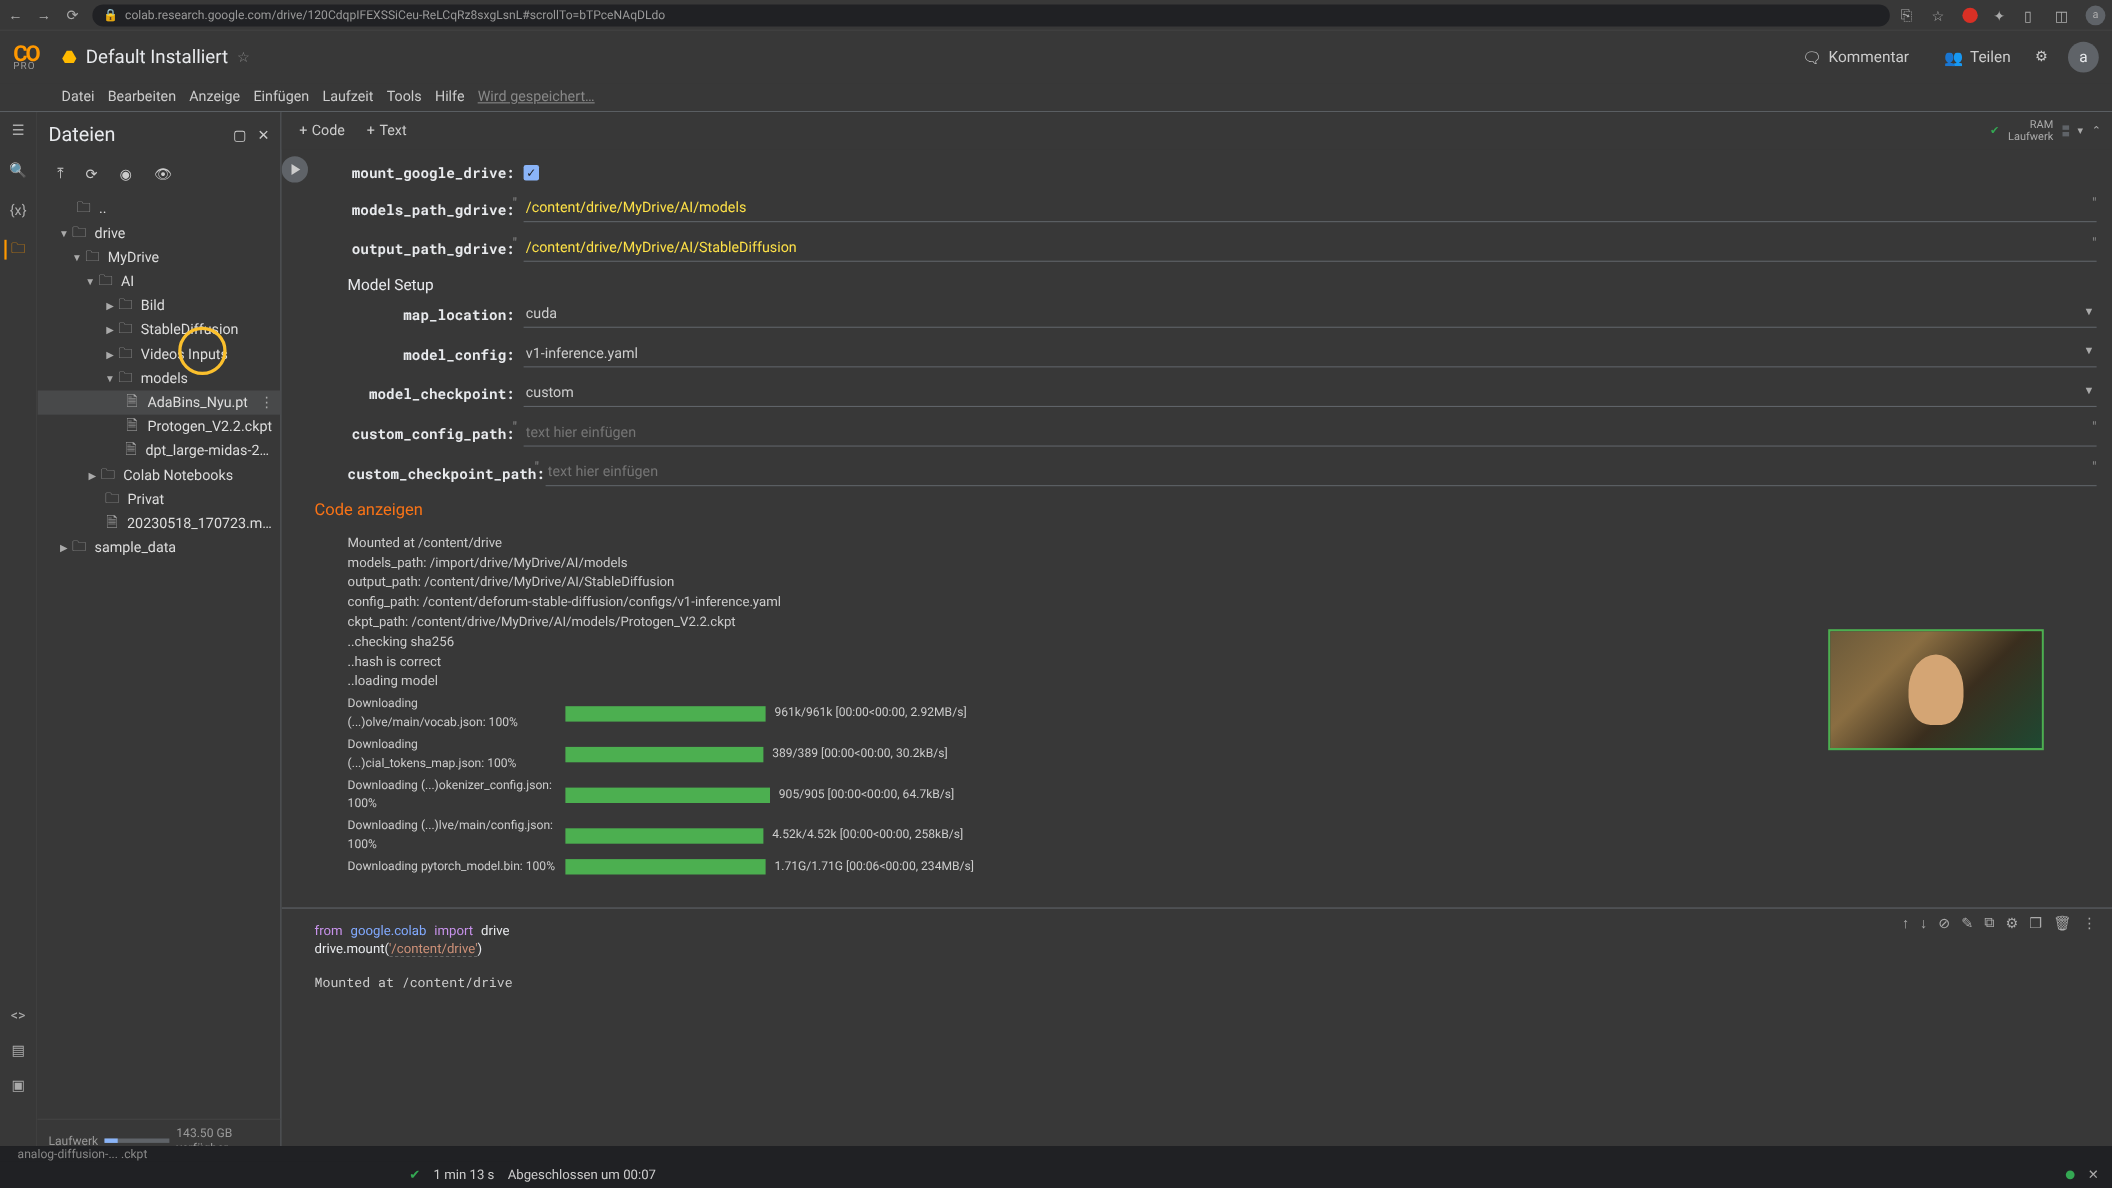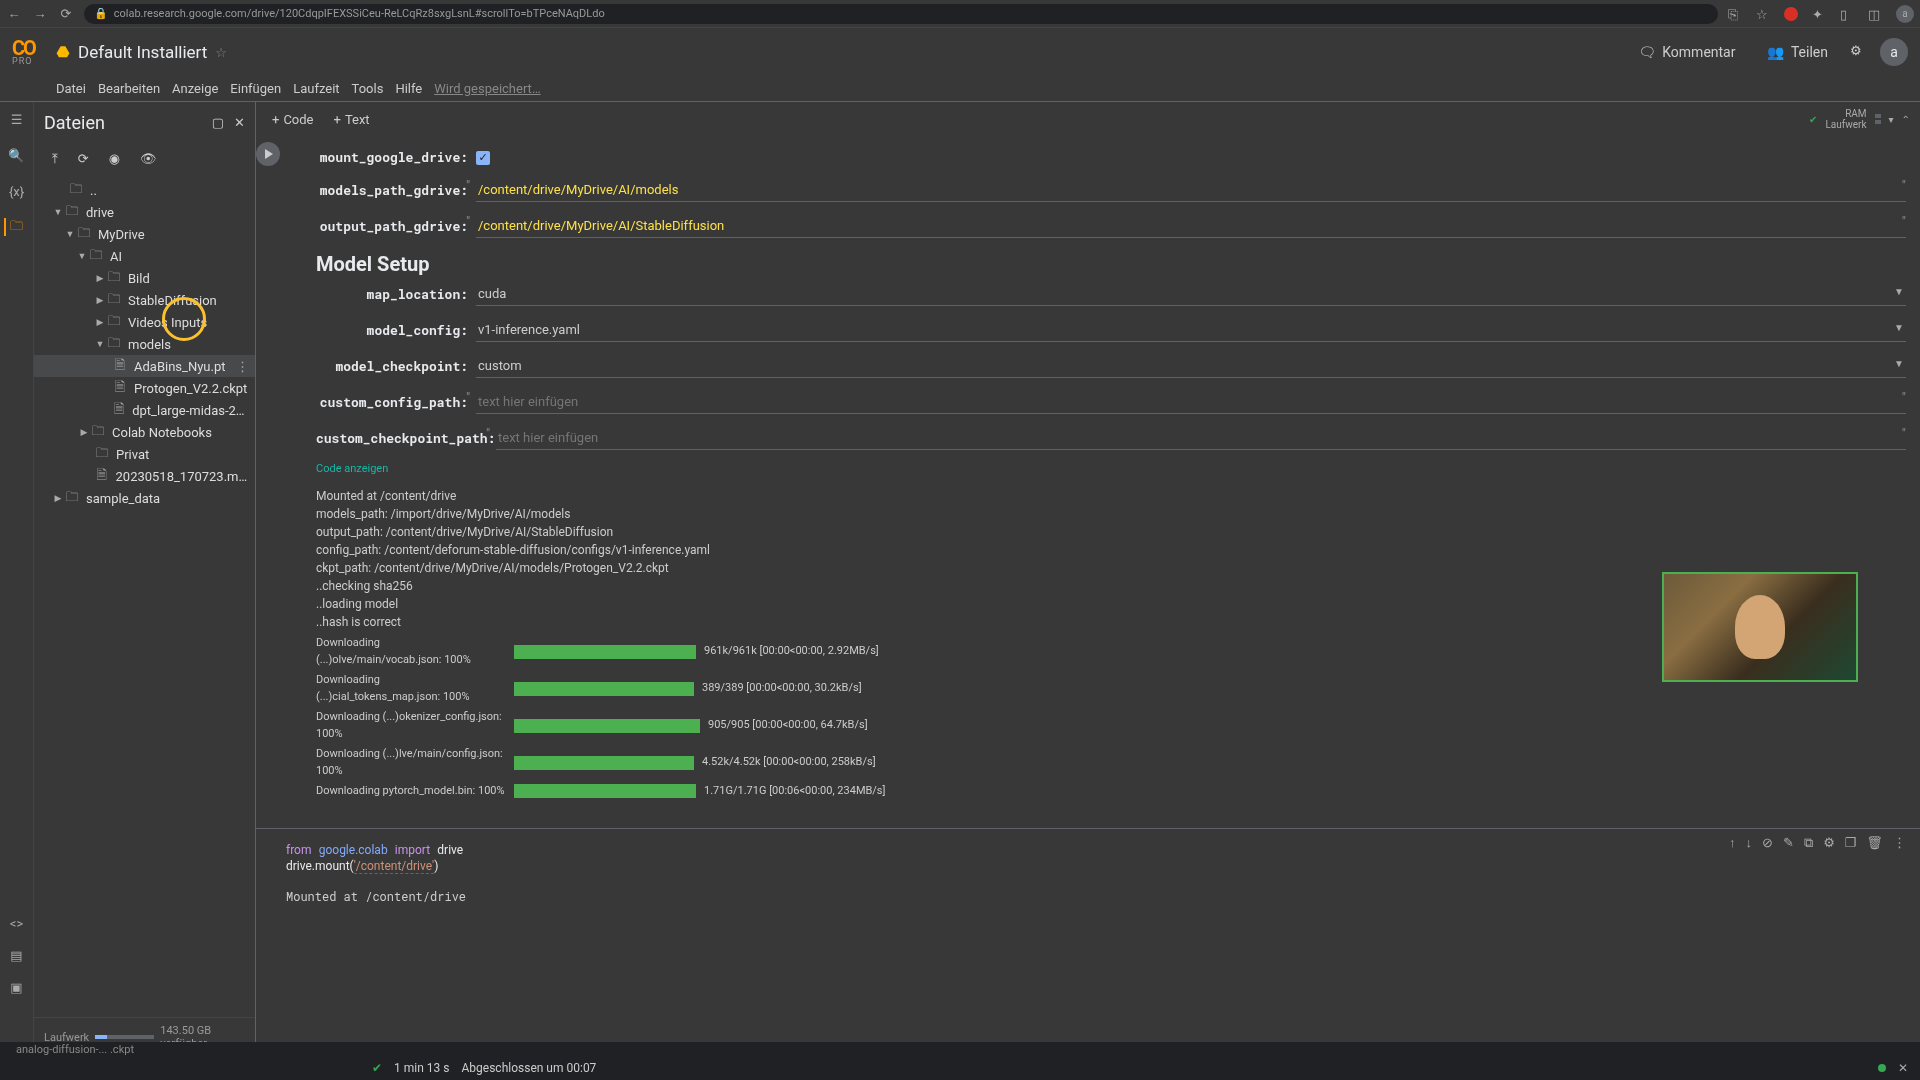--- a/index.html
+++ b/index.html
@@ -77,25 +77,25 @@
 .cell { padding: 6px 0 6px 30px; position: relative; }
 .run-btn { position: absolute; left: 0px; top: 6px; width: 24px; height: 24px; border-radius: 50%; background: #5f6368; display: flex; align-items: center; justify-content: center; cursor: pointer; }
 .run-tri { width: 0; height: 0; border-left: 8px solid #ccc; border-top: 5px solid transparent; border-bottom: 5px solid transparent; margin-left: 2px; }
 .form-row { display: flex; align-items: center; margin: 6px 0 12px 30px; }
 .form-label { width: 160px; text-align: right; padding-right: 8px; font-family: "Roboto Mono", monospace; font-size: 13px; font-weight: bold; color: #e8eaed; }
 .form-field { flex: 1; margin-right: 14px; }
 .text-input { width: 100%; background: transparent; border: none; border-bottom: 1px solid #5f6368; color: #fde047; padding: 4px 2px; font-size: 13px; outline: none; }
 .select-input { width: 100%; background: transparent; border: none; border-bottom: 1px solid #5f6368; color: #ccc; padding: 4px 2px; font-size: 13px; position: relative; }
 .select-arrow { float: right; color: #aaa; font-size: 10px; }
 .checkbox { width: 14px; height: 14px; background: #8ab4f8; border-radius: 2px; display: inline-flex; align-items: center; justify-content: center; color: #202124; font-size: 11px; }
-.section-heading { font-size: 20px; font-weight: bold; margin: 14px 0 4px 30px; }
+.section-heading { font-size: 14px; font-weight: normal; margin: 14px 0 4px 30px; }
 .quote-wrap { position: relative; }
 .quote-wrap::before { content: '"'; position: absolute; left: -10px; color: #888; }
 .quote-wrap-end { position: absolute; right: 0px; color: #888; }
-.code-link { color: #14b8a6; margin-left: 30px; cursor: pointer; font-size: 11px; }
+.code-link { color: #f97316; cursor: pointer; font-size: 15px; }
 
 
 .output { margin: 12px 16px 0 30px; font-family: "Roboto Mono", monospace; font-size: 12px; color: #ccc; line-height: 1.5; }
 .dl-row { display: flex; align-items: center; margin: 4px 0; gap: 8px; font-size: 11px; }
 .dl-label { width: 190px; }
 .dl-bar { height: 14px; background: #4caf50; }
 .dl-meta { color: #ccc; }
 
 
 .code-cell { margin-top: 18px; border-top: 1px solid #5f6368; padding: 12px 0 0 30px; position: relative; }
@@ -372,22 +372,22 @@
 
       <div class="code-link">Code anzeigen</div>
 
       <div class="output">
         <div>Mounted at /content/drive</div>
         <div>models_path: /import/drive/MyDrive/AI/models</div>
         <div>output_path: /content/drive/MyDrive/AI/StableDiffusion</div>
         <div>config_path: /content/deforum-stable-diffusion/configs/v1-inference.yaml</div>
         <div>ckpt_path: /content/drive/MyDrive/AI/models/Protogen_V2.2.ckpt</div>
         <div>..checking sha256</div>
+        <div>..hash is correct</div>
         <div>..loading model</div>
-        <div>..hash is correct</div>
 
         <div id="dl-container">
             <div class="dl-row">
               <span class="dl-label">Downloading (...)olve/main/vocab.json: 100%</span>
               <div class="dl-bar" style="width:182px"></div>
               <span class="dl-meta">961k/961k [00:00&lt;00:00, 2.92MB/s]</span>
             </div>
             <div class="dl-row">
               <span class="dl-label">Downloading (...)cial_tokens_map.json: 100%</span>
               <div class="dl-bar" style="width:180px"></div>

